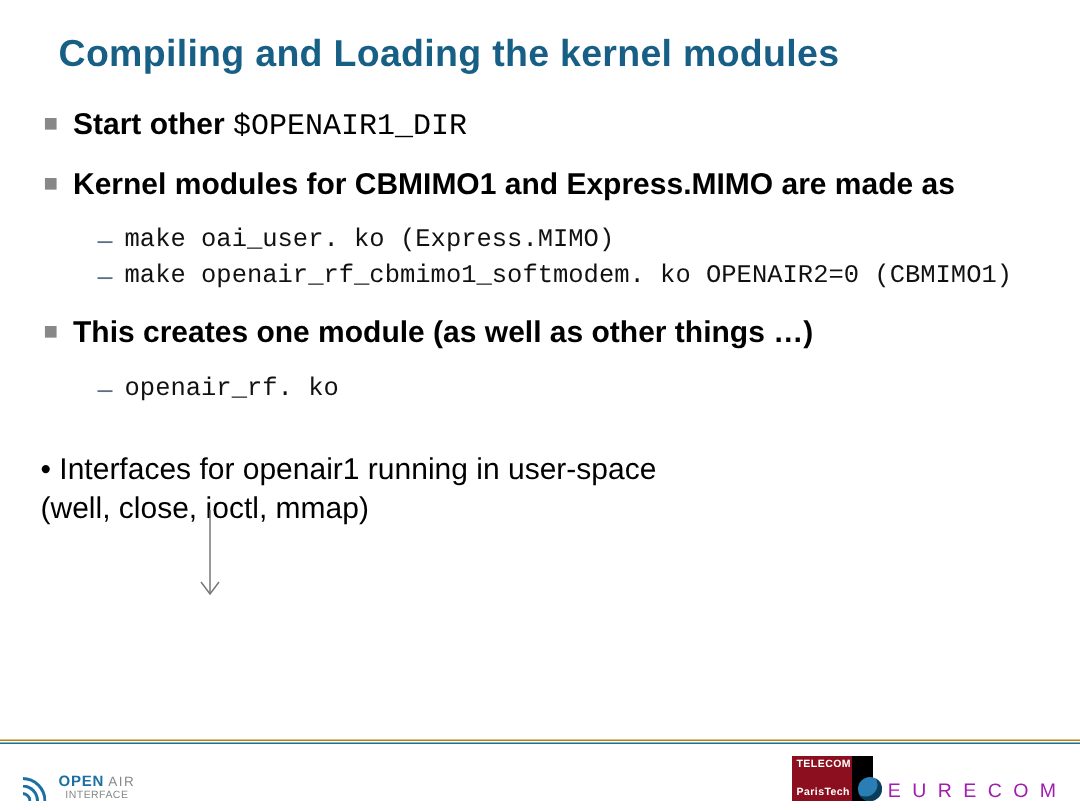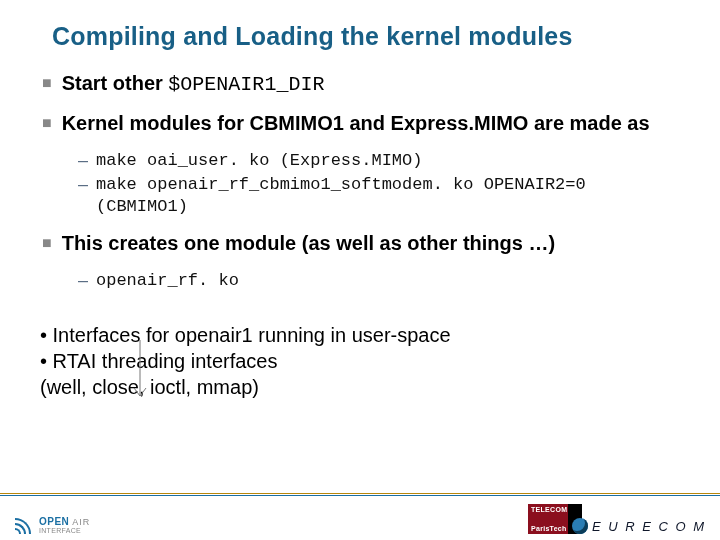--- a/index.html
+++ b/index.html
@@ -1,51 +1,51 @@
 <!DOCTYPE html>
 <html><head>
 <meta charset="utf-8">
 <style>
   * { box-sizing: border-box; margin: 0; padding: 0; }
   html, body { width: 720px; height: 540px; font-family: Arial, Helvetica, sans-serif; background: #fff; color: #000; }
-  .slide { position: relative; width: 720px; height: 540px; padding: 22px 34px 0 34px; }
+  .slide { position: relative; width: 720px; height: 540px; padding: 22px 34px 0 21px; }
   .title { color: #185f86; font-weight: bold; font-size: 25px; margin: 0 0 20px 18px; letter-spacing: 0.2px; }
   .b1 { display: flex; align-items: flex-start; margin: 0 0 14px 8px; font-size: 20px; font-weight: bold; }
   .b1 .marker { color: #888; font-size: 16px; margin-right: 10px; margin-top: 3px; }
   .b1 .txt { flex: 1; line-height: 1.25; }
   .b2 { display: flex; align-items: flex-start; margin: 2px 0 2px 44px; font-size: 18px; color: #111; }
   .b2 .marker { color: #5b6e85; font-size: 18px; margin-right: 8px; line-height: 1.2; }
   .b2 .txt { flex: 1; line-height: 1.28; }
   .mono { font-family: "Courier New", Courier, monospace; font-weight: normal; margin-top: 42px; }
   .monob2 { font-family: "Courier New", Courier, monospace; font-size: 17px; }
   .group2 { margin-bottom: 14px; }
   .interfaces { margin: 30px 0 0 6px; font-size: 20px; line-height: 1.3; }
   .interfaces div { white-space: nowrap; }
   .arrow-svg { position: absolute; left: 120px; top: 338px; width: 40px; height: 64px; pointer-events: none; }
   .arrow-svg line { stroke: #777; stroke-width: 1; }
   .arrow-svg polyline { stroke: #777; stroke-width: 1; fill: none; }
   .hr1 { position: absolute; left: 0; right: 0; bottom: 46px; height: 1px; background: #b8860b; }
   .hr2 { position: absolute; left: 0; right: 0; bottom: 44px; height: 1px; background: #1b6fa3; }
   .footer-caption { position: absolute; left: 0; right: 0; bottom: 23px; text-align: center; color: #777; font-size: 11px; }
-  .logo { position: absolute; bottom: 6px; }
+  .logo { position: absolute; bottom: 6px; text-align: center; }
   .logo-openair { left: 14px; display: flex; align-items: center; gap: 3px; }
   .logo-openair .waves { position: relative; width: 22px; height: 18px; }
   .logo-openair .waves span { position: absolute; border: 2px solid #1b6fa3; border-bottom: none; border-left: none; border-radius: 0 100% 0 0; transform: rotate(0deg); }
   .logo-openair .w1 { width: 6px; height: 6px; left: 1px; bottom: 0; }
   .logo-openair .w2 { width: 11px; height: 11px; left: 1px; bottom: 0; }
   .logo-openair .w3 { width: 16px; height: 16px; left: 1px; bottom: 0; }
   .logo-openair .txt { font-size: 10px; line-height: 1; }
   .logo-openair .o { font-weight: bold; color: #1b6fa3; letter-spacing: 0.5px; }
   .logo-openair .a { color: #888; letter-spacing: 1px; font-size: 9px; }
   .logo-openair .sub { color: #888; font-size: 7px; letter-spacing: 0.3px; }
   .logo-telecom { right: 138px; width: 54px; height: 30px; background: #8b0f1e; border-right: 14px solid #000; display: flex; flex-direction: column; justify-content: space-between; padding: 2px 3px; }
   .logo-telecom .t { color: #fff; font-size: 7px; font-weight: bold; letter-spacing: 0.3px; line-height: 1; }
   .logo-eurecom { right: 14px; display: flex; align-items: center; gap: 4px; }
   .logo-eurecom .dot { width: 16px; height: 16px; border-radius: 50%; background: #2a7eb5; box-shadow: inset -3px -3px 0 #0b3d5a; }
-  .logo-eurecom .txt { font-size: 13px; letter-spacing: 2px; color: #0f172a; font-weight: 500; font-style: italic; }
+  .logo-eurecom .txt { font-size: 13px; letter-spacing: 2px; color: #a21caf; font-weight: 500; }
 </style>
 </head>
 <body>
 
 <div class="slide">
 
   <div class="title">Compiling and Loading the kernel modules</div>
 
   <div class="b1">
     <span class="marker">■</span>
@@ -80,21 +80,20 @@
     </div>
   </div>
 
   <svg class="arrow-svg" viewBox="0 0 40 64">
     <line x1="20" y1="2" x2="20" y2="58"></line>
     <polyline points="14,50 20,58 26,50"></polyline>
   </svg>
 
   <div class="interfaces">
     <div>• Interfaces for openair1 running in user-space</div>
-    <div>• RTAI threading interfaces</div>
     <div>(well, close, ioctl, mmap)</div>
   </div>
 
   <div class="hr1"></div>
   <div class="hr2"></div>
 
 
   <div class="logo logo-openair">
     <div class="waves">
       <span class="w1"></span>

